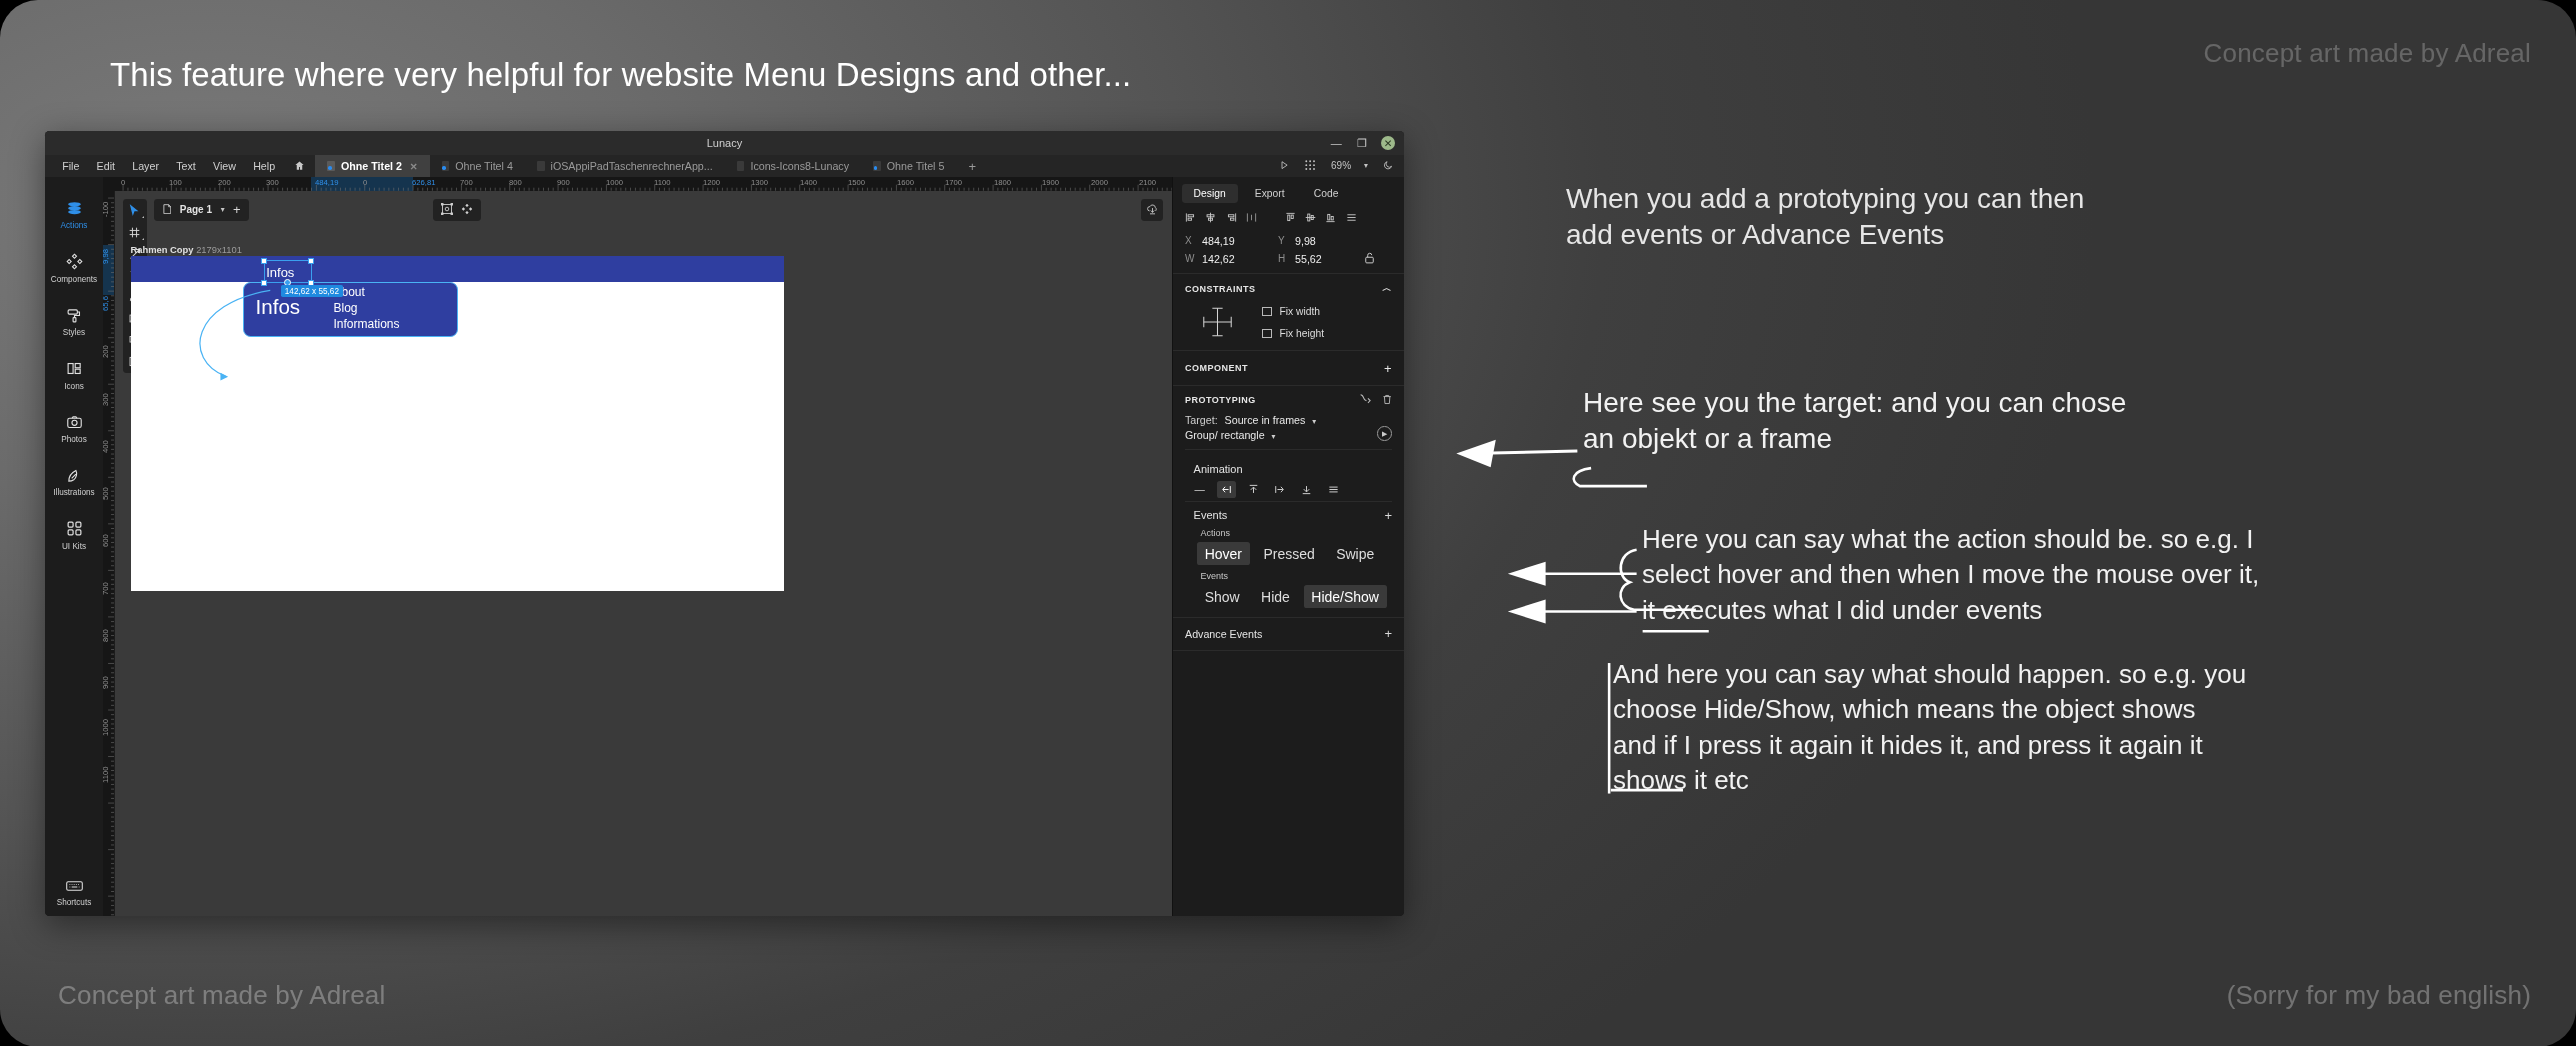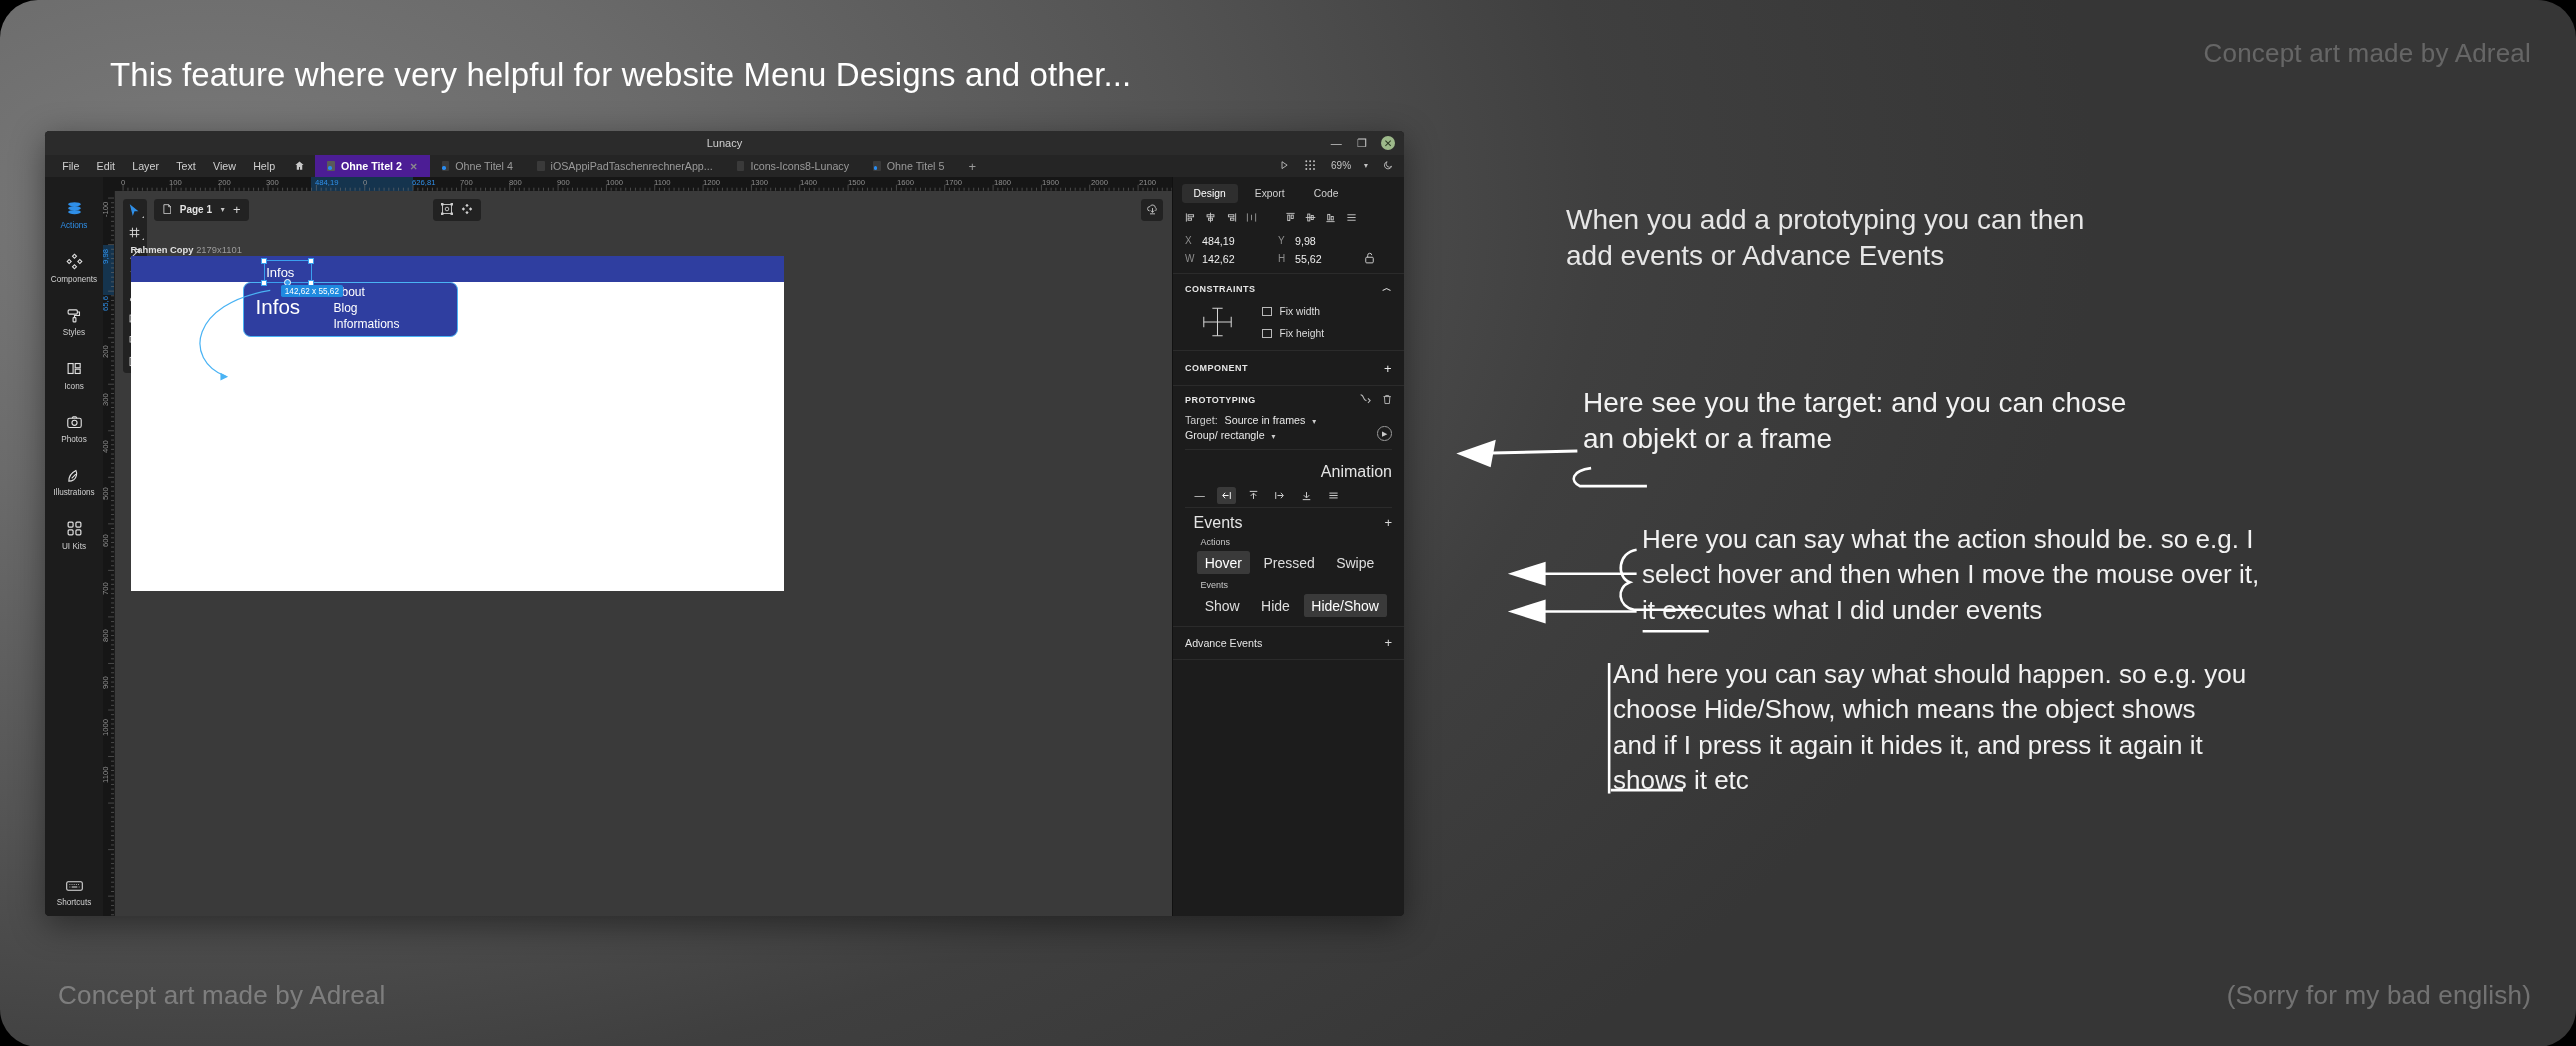--- a/index.html
+++ b/index.html
@@ -39,21 +39,21 @@
   }
 
   
   .callout {
     position: absolute;
     color: #f2f2f2;
     font-size: 28px;
     line-height: 1.30;
     white-space: pre-line;
   }
-  #callout-1 { left: 1566px; top: 202px; color: #e6e6e6; }
+  #callout-1 { left: 1566px; top: 181px; color: #e6e6e6; }
   #callout-2 { left: 1583px; top: 385px; font-size: 28px; }
   #callout-3 { left: 1642px; top: 522px; font-size: 26px; line-height: 1.36; }
   #callout-4 { left: 1613px; top: 657px; font-size: 26px; line-height: 1.36; }
 
   
   #arrows { position:absolute; left:0; top:0; width:2576px; height:1047px; pointer-events:none; }
 
   
   #app {
     position: absolute;
@@ -86,21 +86,21 @@
     display: flex; align-items: center; gap: 0px;
     padding-left: 8.6px;
   }
   .menu-item { padding: 0 8.6px; color: #d0d0d0; font-size: 10.7px; line-height: 22px; }
   .home-icon { padding: 0 10.3px; color:#c9c9c9; font-size: 11px; }
   .doctab {
     display: flex; align-items: center; gap: 6px;
     padding: 0 12px; height: 22px; color: #9a9a9a; font-size: 10.7px;
     white-space: nowrap;
   }
-  .doctab.active { background: #4c1d95; color: #ffffff; font-weight: bold; }
+  .doctab.active { background: #404040; color: #ffffff; font-weight: bold; }
   .tab-dot { width: 7.7px; height: 9.4px; background:#3a3a3a; border-radius:0.9px; position:relative; flex:none; }
   .doctab.active .tab-dot { background:#5a5a5a; }
   .tab-dot::after { content:''; position:absolute; left:0.9px; bottom:0.9px; width:3.4px; height:3.4px; background:#2a8cf0; border-radius:50%; }
   .tab-dot.plain::after { display:none; }
   .tab-x { color:#8c8c8c; font-size: 9.4px; margin-left: 1.7px; }
   .tab-plus { padding: 0 12px; color:#9a9a9a; font-size: 13px; }
 
   
   #ruler-h {
     position: absolute; left: 0; top: 46px; height: 13.7px; width: 100%;
@@ -217,21 +217,21 @@
   .insp-sec { border-top:0.9px solid #2b2b2b; padding:7.7px 12px 8.6px 12px; }
   .sec-head { display:flex; align-items:center; justify-content:space-between; font-size:9px; letter-spacing:0.5px; color:#e6e6e6; font-weight:bold; }
   .sec-head .acts { display:flex; gap:10.3px; color:#bdbdbd; font-weight:normal; }
   .constraint-row { display:flex; align-items:center; gap:22px; margin-top:8.6px; }
   .chk-row { display:flex; flex-direction:column; gap:11px; font-size:10.3px; color:#dddddd; }
   .chk { display:flex; align-items:center; gap:7.7px; }
   .chkbox { width:9.4px; height:9.4px; border:0.9px solid #b9b9b9; }
   .target-line { display:flex; align-items:baseline; gap:6.9px; padding-top:7.7px; font-size:10.7px; color:#e8e8e8; }
   .target-line .lbl { color:#cfcfcf; }
   .caret { color:#cfcfcf; font-size:7.7px; }
-  .sub-head { font-size:16px; color:#e4e4e4; margin-top:6.9px;text-align:right; }
+  .sub-head { font-size:11px; color:#e4e4e4; margin-top:6.9px; }
   .anim-row { display:flex; align-items:center; gap:7.7px; margin-top:6px; color:#d3d3d3; }
   .anim-btn { width:19px; height:17px; display:flex; align-items:center; justify-content:center; border-radius:2.6px; }
   .anim-btn.sel { background:#3a3a3a; color:#fff; }
   .pill-row { display:flex; align-items:center; gap:6px; margin-top:4.3px; padding-left:8.6px; }
   .pill { padding:3.4px 7.7px; border-radius:2.6px; font-size:14px; color:#dedede; }
   .pill.sel { background:#3a3a3a; color:#ffffff; }
   .tiny-label { font-size:9px; color:#c8c8c8; padding-left:8.6px; margin-top:6.9px; }
   .playbtn { width:14.6px; height:14.6px; border-radius:50%; border:0.9px solid #9a9a9a; display:flex;align-items:center;justify-content:center; font-size:6.9px; color:#c9c9c9; }
   .row-between { display:flex; align-items:center; justify-content:space-between; }
 </style>

